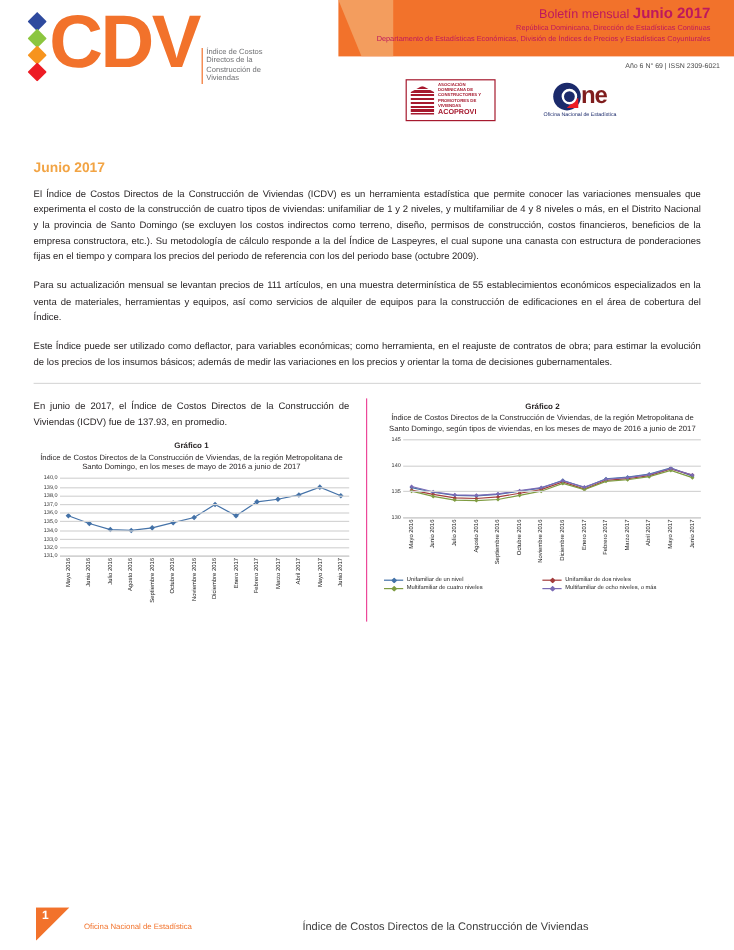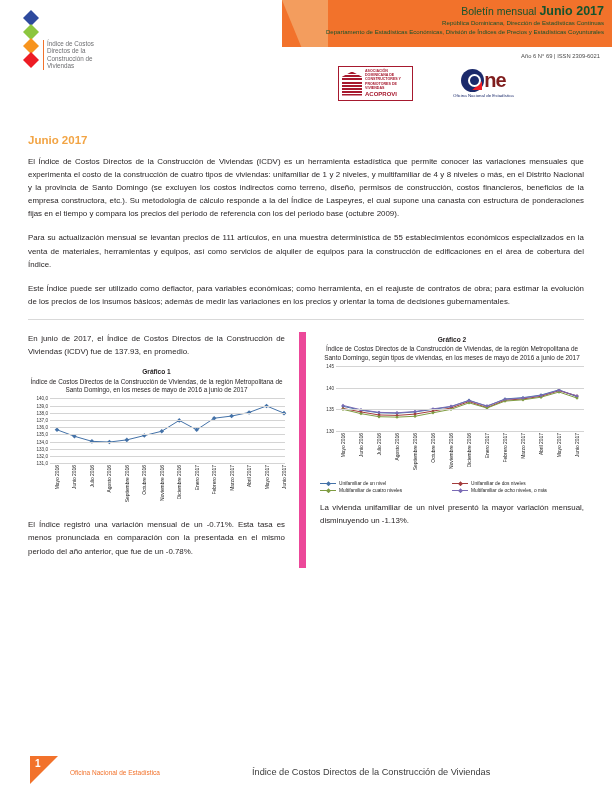--- a/index.html
+++ b/index.html
@@ -42,21 +42,21 @@
 
   .orange-band {
     position: absolute; left: 282px; top: 0; width: 330px; height: 47px;
     background: #f2722b;
   }
   .orange-band .notch {
     position: absolute; left: 0; top: 0; width: 46px; height: 47px;
     background: #f39d5e;
     clip-path: polygon(0 0, 100% 0, 100% 100%, 42% 100%);
   }
-  .band-text { position: absolute; right: 8px; top: 5px; text-align: right; color: #14532d; }
+  .band-text { position: absolute; right: 20px; top: 5px; text-align: right; color: #be185d; }
   .band-title { font-size: 10.5px; line-height: 12px; }
   .band-title b { font-size: 12.5px; font-weight: bold; }
   .band-l2 { font-size: 6.1px; line-height: 9px; margin-top: 1px; }
   .band-l3 { font-size: 6.1px; line-height: 9px; }
   .issn {
     position: absolute; right: 12px; top: 53px;
     font-size: 5.8px; color: #4a4a4a;
   }
 
   .logos-row { position: absolute; left: 338px; top: 66px; display: flex; align-items: center; gap: 40px; }
@@ -94,21 +94,21 @@
   .content { padding: 12px 28px 0 28px; }
   p.body {
     font-size: 7.9px; line-height: 13.1px; text-align: justify;
     margin-bottom: 11px; color: #231f20;
   }
 
   .rule { height: 1px; background: #d9d9d9; margin: 8px 0 12px 0; }
 
   .cols { display: flex; gap: 0; }
   .col { width: 278px; position: relative; }
-  .col.left { padding-right: 14px; border-right: 7px solid #ec4899; }
+  .col.left { padding-right: 14px; border-right: 1px solid #ec4899; }
   .col.right { padding-left: 14px; }
   .col p.body { font-size: 7.9px; line-height: 13.1px; margin-bottom: 10px; }
 
   
   .chart-wrap { margin: 4px 0 8px 0; }
   .chart-cap { text-align: center; font-size: 6.4px; line-height: 8.4px; color: #231f20; }
   .chart-cap .g { font-weight: bold; font-size: 6.6px; display: block; margin-bottom: 1px; }
 
   .plot {
     position: relative; height: 66px; margin-top: 4px;
@@ -159,20 +159,21 @@
 
   <div class="header">
 
     <div class="logo-block">
       <div class="logo-dots">
         <span class="d d1"></span>
           <span class="d d2"></span>
           <span class="d d3"></span>
           <span class="d d4"></span>
       </div>
+      <div class="logo-word">CDV</div>
       <div class="logo-sub">Índice de Costos Directos de la Construcción de Viviendas</div>
     </div>
 
     <div class="orange-band">
       <span class="notch"></span>
     </div>
     <div class="band-text">
       <div class="band-title">
         <span>Boletín mensual</span>
         <b>Junio 2017</b>
@@ -273,21 +274,20 @@
                 <span style="left: 144.692px;">Enero 2017</span>
                 <span style="left: 162.154px;">Febrero 2017</span>
                 <span style="left: 179.615px;">Marzo 2017</span>
                 <span style="left: 197.077px;">Abril 2017</span>
                 <span style="left: 214.538px;">Mayo 2017</span>
                 <span style="left: 232px;">Junio 2017</span>
               </div>
           </div>
         </div>
 
-        <p class="body">El Índice registró una variación mensual de un -0.71%. Esta tasa es menos pronunciada en comparación con la presentada en el mismo periodo del año anterior, que fue de un -0.78%.</p>
       </div>
 
       <div class="col right">
 
         <div class="chart-wrap">
           <div class="chart-cap">
             <span class="g">Gráfico 2</span>
             <span>Índice de Costos Directos de la Construcción de Viviendas, de la región Metropolitana de Santo Domingo, según tipos de viviendas, en los meses de mayo de 2016 a junio de 2017</span>
           </div>
           <div class="yaxis-pad-2">
@@ -403,21 +403,20 @@
               </div>
               <div class="li">
                 <span class="sw" style="background: rgb(122, 107, 181);">
                   <i style="background: rgb(122, 107, 181); clip-path: polygon(50% 0px, 100% 50%, 50% 100%, 0px 50%);"></i>
                 </span>
                 <span>Multifamiliar de ocho niveles, o más</span>
               </div>
             </div>
         </div>
 
-        <p class="body">La vivienda unifamiliar de un nivel presentó la mayor variación mensual, disminuyendo un -1.13%.</p>
       </div>
     </div>
   </div>
 
   <div class="footer">
     <span class="footer-tri"></span>
     <span class="footer-num">1</span>
     <span class="footer-one">Oficina Nacional de Estadística</span>
     <span class="footer-title">Índice de Costos Directos de la Construcción de Viviendas</span>
   </div>

